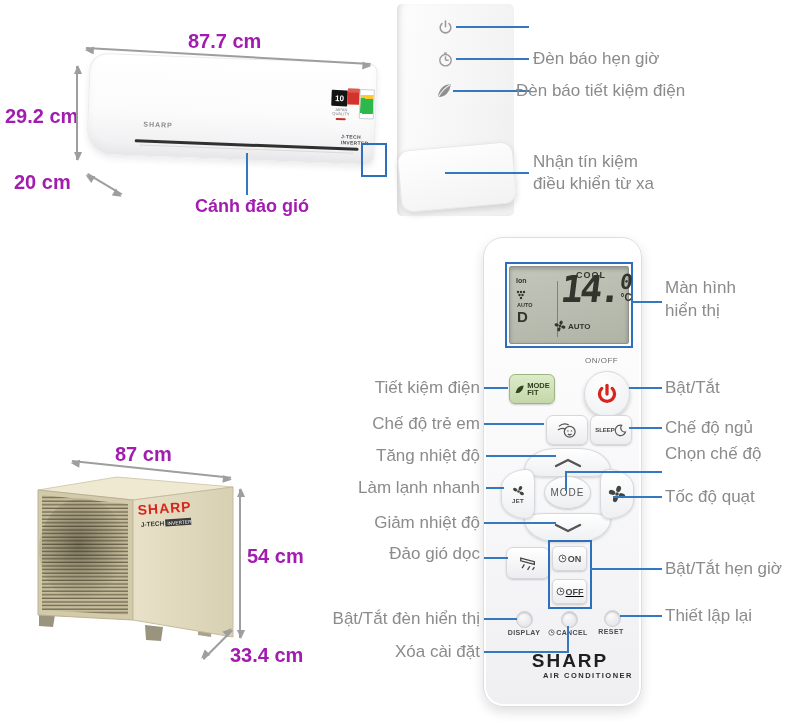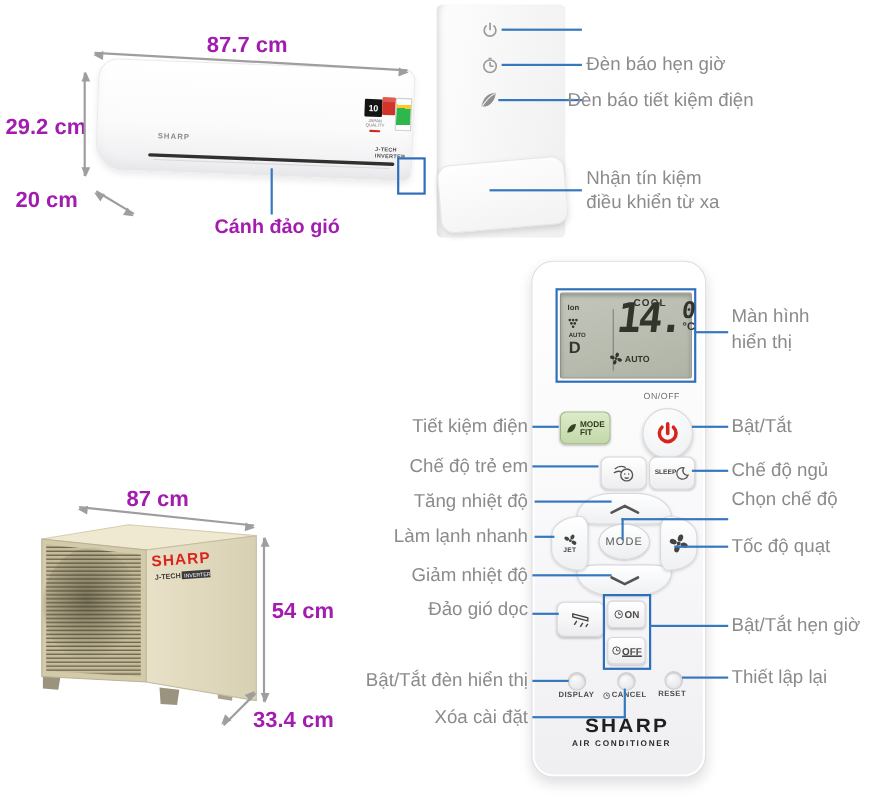--- a/index.html
+++ b/index.html
@@ -327,21 +327,21 @@
       <circle cx="5" cy="5" r="3.8"></circle>
         <path d="M5 2.8 V5 H7.2"></path>
       </svg>
     <span>CANCEL</span>
   </div>
   <div class="dotbtn" style="left:604px;top:610px;"></div>
   <div class="sub" style="left:594px;top:628px;width:34px;">RESET</div>
 
   <div class="abs" style="left:523px;top:650px;width:94px;text-align:center;font-size:19px;font-weight:800;
        letter-spacing:2px;color:#1f1f1f;transform:scaleY(.92);">SHARP</div>
-  <div class="abs" style="left:518px;top:671px;width:94px;text-align:center;font-size:7.5px;font-weight:bold;
+  <div class="abs" style="left:541px;top:671px;width:94px;text-align:center;font-size:7.5px;font-weight:bold;
        letter-spacing:1.5px;color:#2c2c2c;">AIR CONDITIONER</div>
 
   <div class="lbl lbl-l" style="top:378px;">Tiết kiệm điện</div>
   <div class="bl" style="left:484px;top:387px;width:24px;"></div>
   <div class="lbl lbl-l" style="top:414px;">Chế độ trẻ em</div>
   <div class="bl" style="left:484px;top:423px;width:60px;"></div>
   <div class="lbl lbl-l" style="top:446px;">Tăng nhiệt độ</div>
   <div class="bl" style="left:486px;top:455px;width:70px;"></div>
   <div class="lbl lbl-l" style="top:478px;">Làm lạnh nhanh</div>
   <div class="bl" style="left:486px;top:487px;width:18px;"></div>

